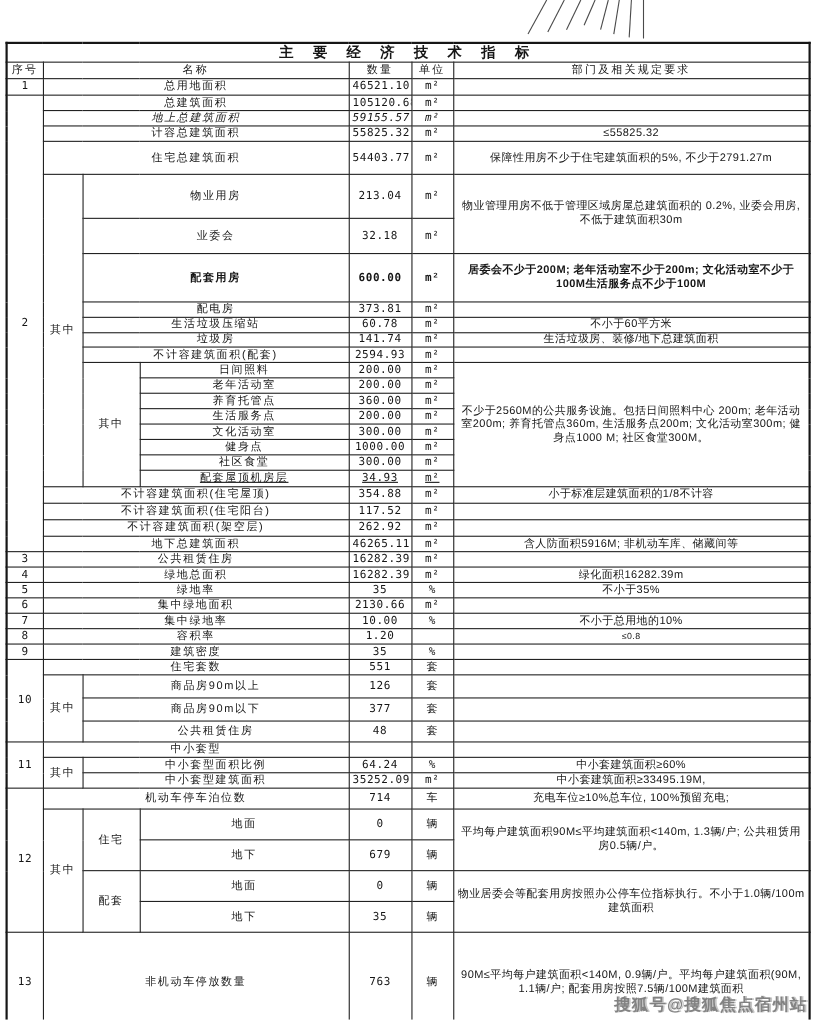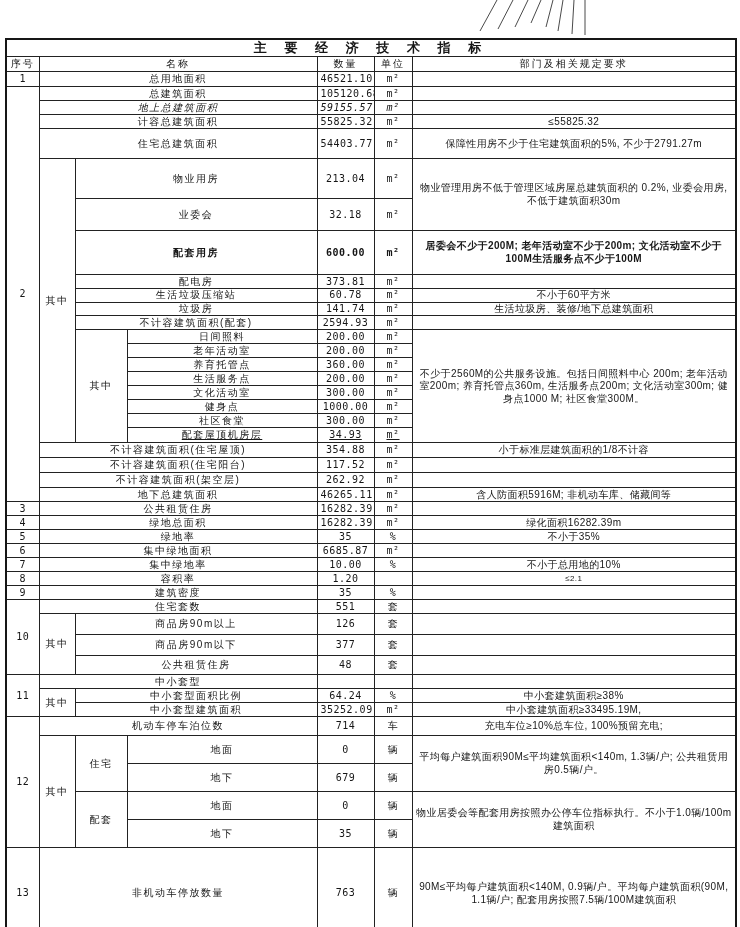--- a/index.html
+++ b/index.html
@@ -256,37 +256,37 @@
         <tr style="height: 14px;">
           <td data-name="row-index">5</td>
           <td colspan="3" data-name="item-name">绿地率</td>
           <td data-name="quantity">35</td>
           <td data-name="unit">%</td>
           <td data-name="requirement">不小于35%</td>
         </tr>
         <tr style="height: 14px;">
           <td data-name="row-index">6</td>
           <td colspan="3" data-name="item-name">集中绿地面积</td>
-          <td data-name="quantity">6685.87</td>
+          <td data-name="quantity">2130.66</td>
           <td data-name="unit">m²</td>
           <td data-name="requirement"></td>
         </tr>
         <tr style="height: 14px;">
           <td data-name="row-index">7</td>
           <td colspan="3" data-name="item-name">集中绿地率</td>
           <td data-name="quantity">10.00</td>
           <td data-name="unit">%</td>
           <td data-name="requirement">不小于总用地的10%</td>
         </tr>
         <tr style="height: 14px;">
           <td data-name="row-index">8</td>
           <td colspan="3" data-name="item-name">容积率</td>
           <td data-name="quantity">1.20</td>
           <td data-name="unit"></td>
-          <td class="sm" data-name="requirement">≤2.1</td>
+          <td class="sm" data-name="requirement">≤0.8</td>
         </tr>
         <tr style="height: 14px;">
           <td data-name="row-index">9</td>
           <td colspan="3" data-name="item-name">建筑密度</td>
           <td data-name="quantity">35</td>
           <td data-name="unit">%</td>
           <td data-name="requirement"></td>
         </tr>
         <tr style="height: 14px;">
           <td rowspan="4" data-name="row-index">10</td>
@@ -319,21 +319,21 @@
           <td colspan="3" data-name="item-name">中小套型</td>
           <td data-name="quantity"></td>
           <td data-name="unit"></td>
           <td data-name="requirement"></td>
         </tr>
         <tr style="height: 14px;">
           <td rowspan="2" data-name="group-label">其中</td>
           <td colspan="2" data-name="item-name">中小套型面积比例</td>
           <td data-name="quantity">64.24</td>
           <td data-name="unit">%</td>
-          <td data-name="requirement">中小套建筑面积≥38%</td>
+          <td data-name="requirement">中小套建筑面积≥60%</td>
         </tr>
         <tr style="height: 14px;">
           <td colspan="2" data-name="item-name">中小套型建筑面积</td>
           <td data-name="quantity">35252.09</td>
           <td data-name="unit">m²</td>
           <td data-name="requirement">中小套建筑面积≥33495.19M,</td>
         </tr>
         <tr style="height: 19px;">
           <td rowspan="5" data-name="row-index">12</td>
           <td colspan="3" data-name="item-name">机动车停车泊位数</td>
@@ -369,13 +369,14 @@
         <tr style="height: 92px;">
           <td data-name="row-index">13</td>
           <td colspan="3" data-name="item-name">非机动车停放数量</td>
           <td data-name="quantity">763</td>
           <td data-name="unit">辆</td>
           <td data-name="requirement">90M≤平均每户建筑面积&lt;140M, 0.9辆/户。平均每户建筑面积(90M, 1.1辆/户; 配套用房按照7.5辆/100M建筑面积</td>
         </tr>
       </tbody>
   </table>
 
+  <div class="watermark" data-name="watermark">搜狐号@搜狐焦点宿州站</div>
 </div>
 
 </body></html>

